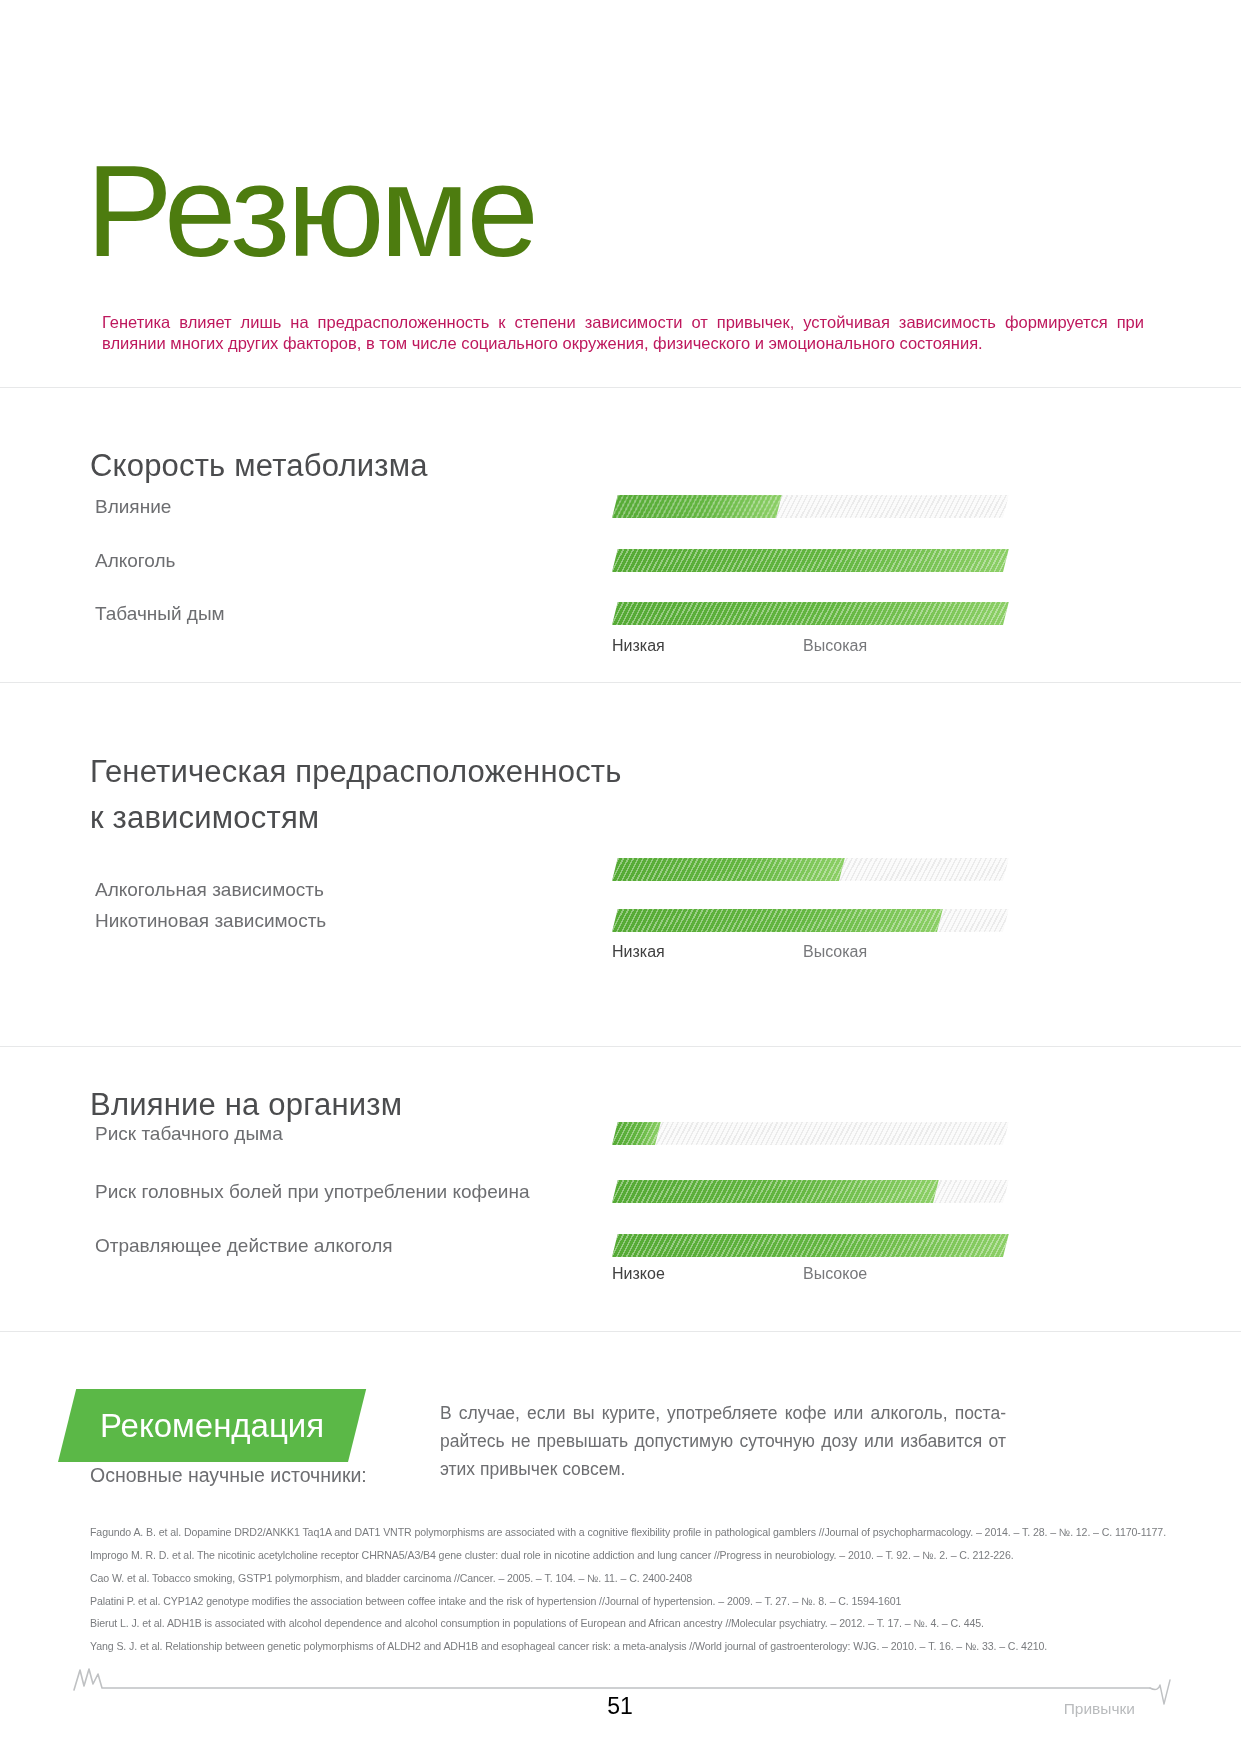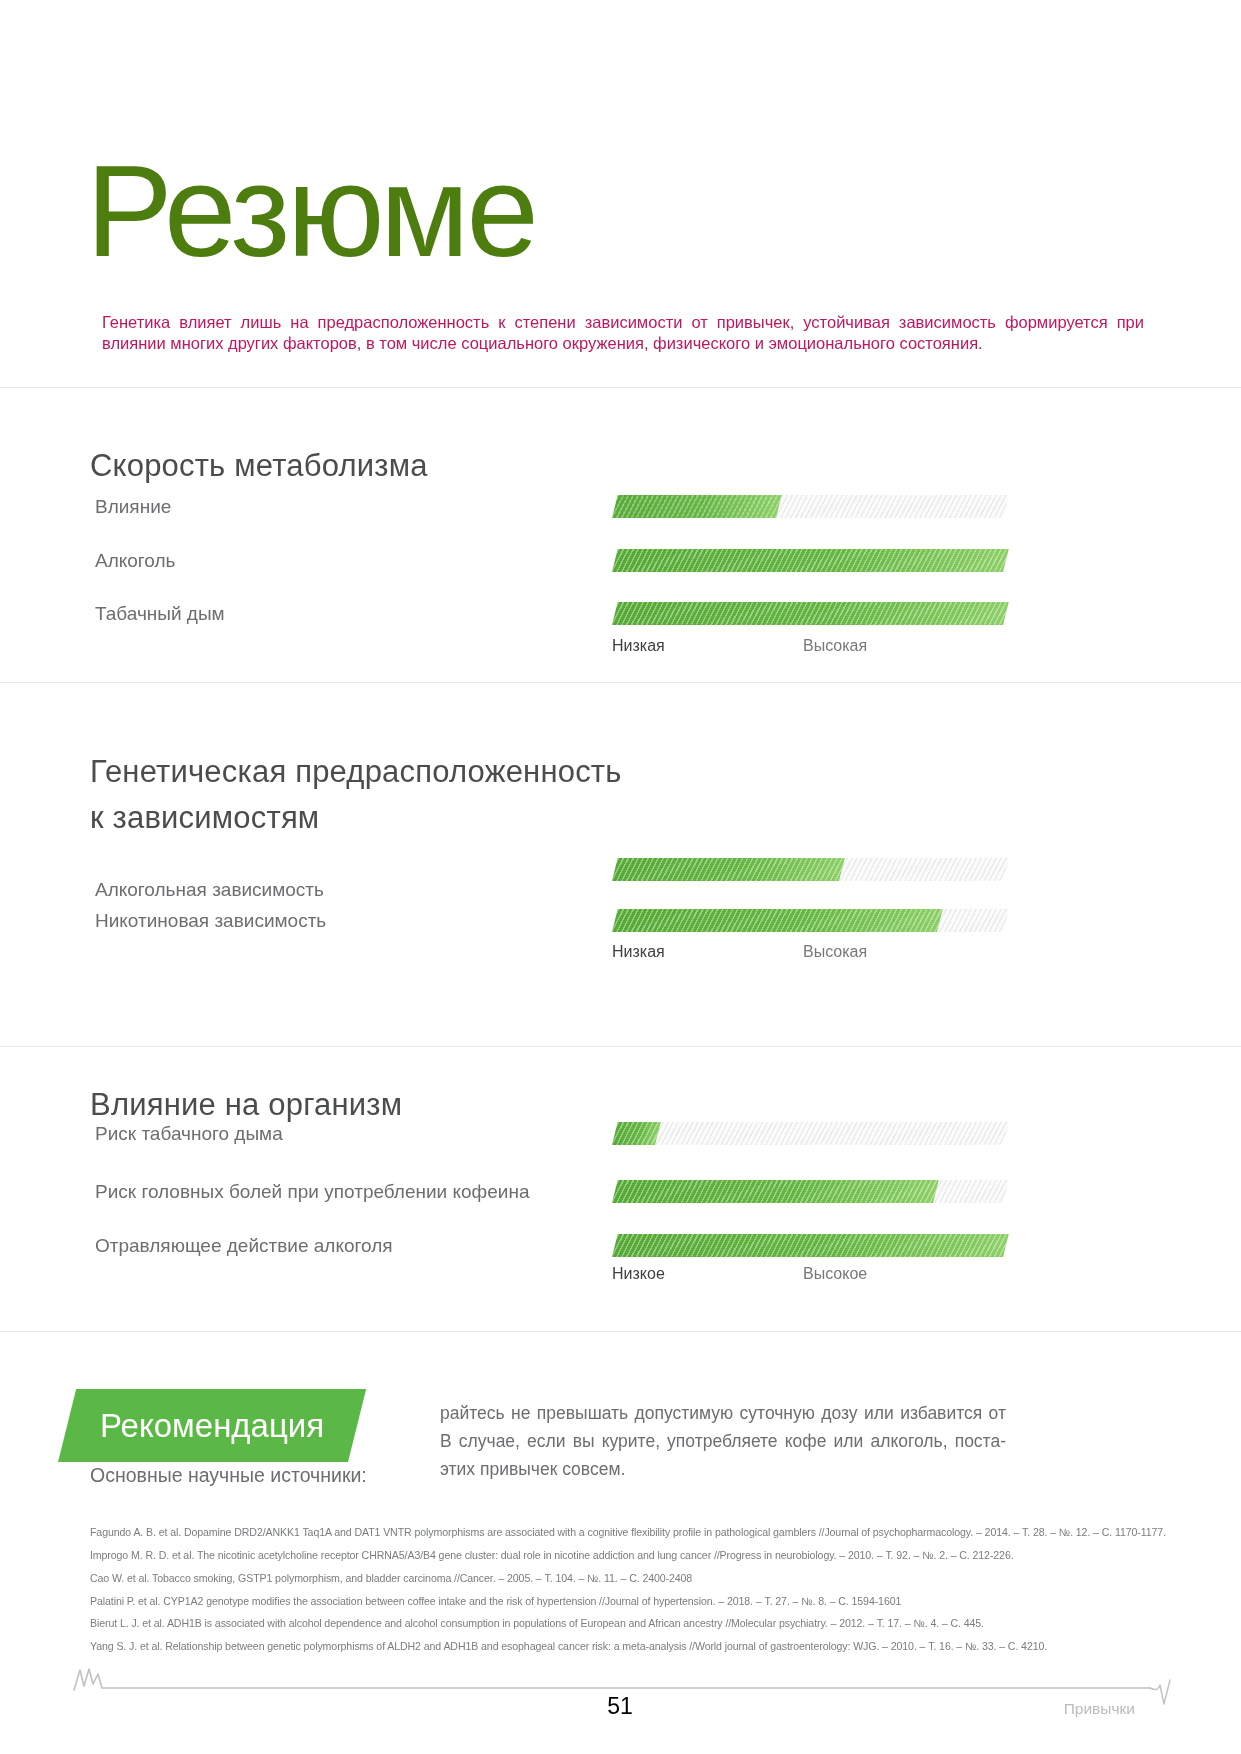--- a/index.html
+++ b/index.html
@@ -107,30 +107,30 @@
     <div class="abs scale-low" style="top:1266px;">Низкое</div>
     <div class="abs scale-high" style="top:1266px;">Высокое</div>
   </div>
 
   <div class="abs divider" style="top:1331px;"></div>
 
   <div class="abs banner" style="background:#5bb847;">
     <span class="banner-inner">Рекомендация</span>
   </div>
   <div class="abs rec-text">
+    <div class="rec-line">В случае, если вы курите, употребляете кофе или алкоголь, поста-</div>
     <div class="rec-line">райтесь не превышать допустимую суточную дозу или избавится от</div>
-    <div class="rec-line">В случае, если вы курите, употребляете кофе или алкоголь, поста-</div>
     <div class="rec-line last">этих привычек совсем.</div>
   </div>
 
   <div class="abs src-head">Основные научные источники:</div>
   <div class="abs ref" style="top:1526px;">Fagundo A. B. et al. Dopamine DRD2/ANKK1 Taq1A and DAT1 VNTR polymorphisms are associated with a cognitive flexibility profile in pathological gamblers //Journal of psychopharmacology. – 2014. – Т. 28. – №. 12. – С. 1170-1177.</div>
   <div class="abs ref" style="top:1549px;">Improgo M. R. D. et al. The nicotinic acetylcholine receptor CHRNA5/A3/B4 gene cluster: dual role in nicotine addiction and lung cancer //Progress in neurobiology. – 2010. – Т. 92. – №. 2. – С. 212-226.</div>
   <div class="abs ref" style="top:1572px;">Cao W. et al. Tobacco smoking, GSTP1 polymorphism, and bladder carcinoma //Cancer. – 2005. – Т. 104. – №. 11. – С. 2400-2408</div>
-  <div class="abs ref" style="top:1595px;">Palatini P. et al. CYP1A2 genotype modifies the association between coffee intake and the risk of hypertension //Journal of hypertension. – 2018. – Т. 27. – №. 8. – С. 1594-1601</div>
+  <div class="abs ref" style="top:1595px;">Palatini P. et al. CYP1A2 genotype modifies the association between coffee intake and the risk of hypertension //Journal of hypertension. – 2009. – Т. 27. – №. 8. – С. 1594-1601</div>
   <div class="abs ref" style="top:1617px;">Bierut L. J. et al. ADH1B is associated with alcohol dependence and alcohol consumption in populations of European and African ancestry //Molecular psychiatry. – 2012. – Т. 17. – №. 4. – С. 445.</div>
   <div class="abs ref" style="top:1640px;">Yang S. J. et al. Relationship between genetic polymorphisms of ALDH2 and ADH1B and esophageal cancer risk: a meta-analysis //World journal of gastroenterology: WJG. – 2010. – Т. 16. – №. 33. – С. 4210.</div>
 
   <svg class="abs" style="left:60px;top:1664px;" width="1120" height="50" viewBox="0 0 1120 50">
     <path d="M14,26 L20,6 L24,22 L29,5 L33,20 L38,10 L42,24 L1090,24" fill="none" stroke="#bfc1c3" stroke-width="1.6" stroke-linejoin="round" stroke-linecap="round"></path>
     <path d="M1090,24 C1096,27 1099,25 1100,21 L1104,40 L1110,16" fill="none" stroke="#bfc1c3" stroke-width="1.4" stroke-linejoin="round" stroke-linecap="round"></path>
   </svg>
   <div class="abs pagenum">51</div>
   <div class="abs footer-label">Привычки</div>
 

